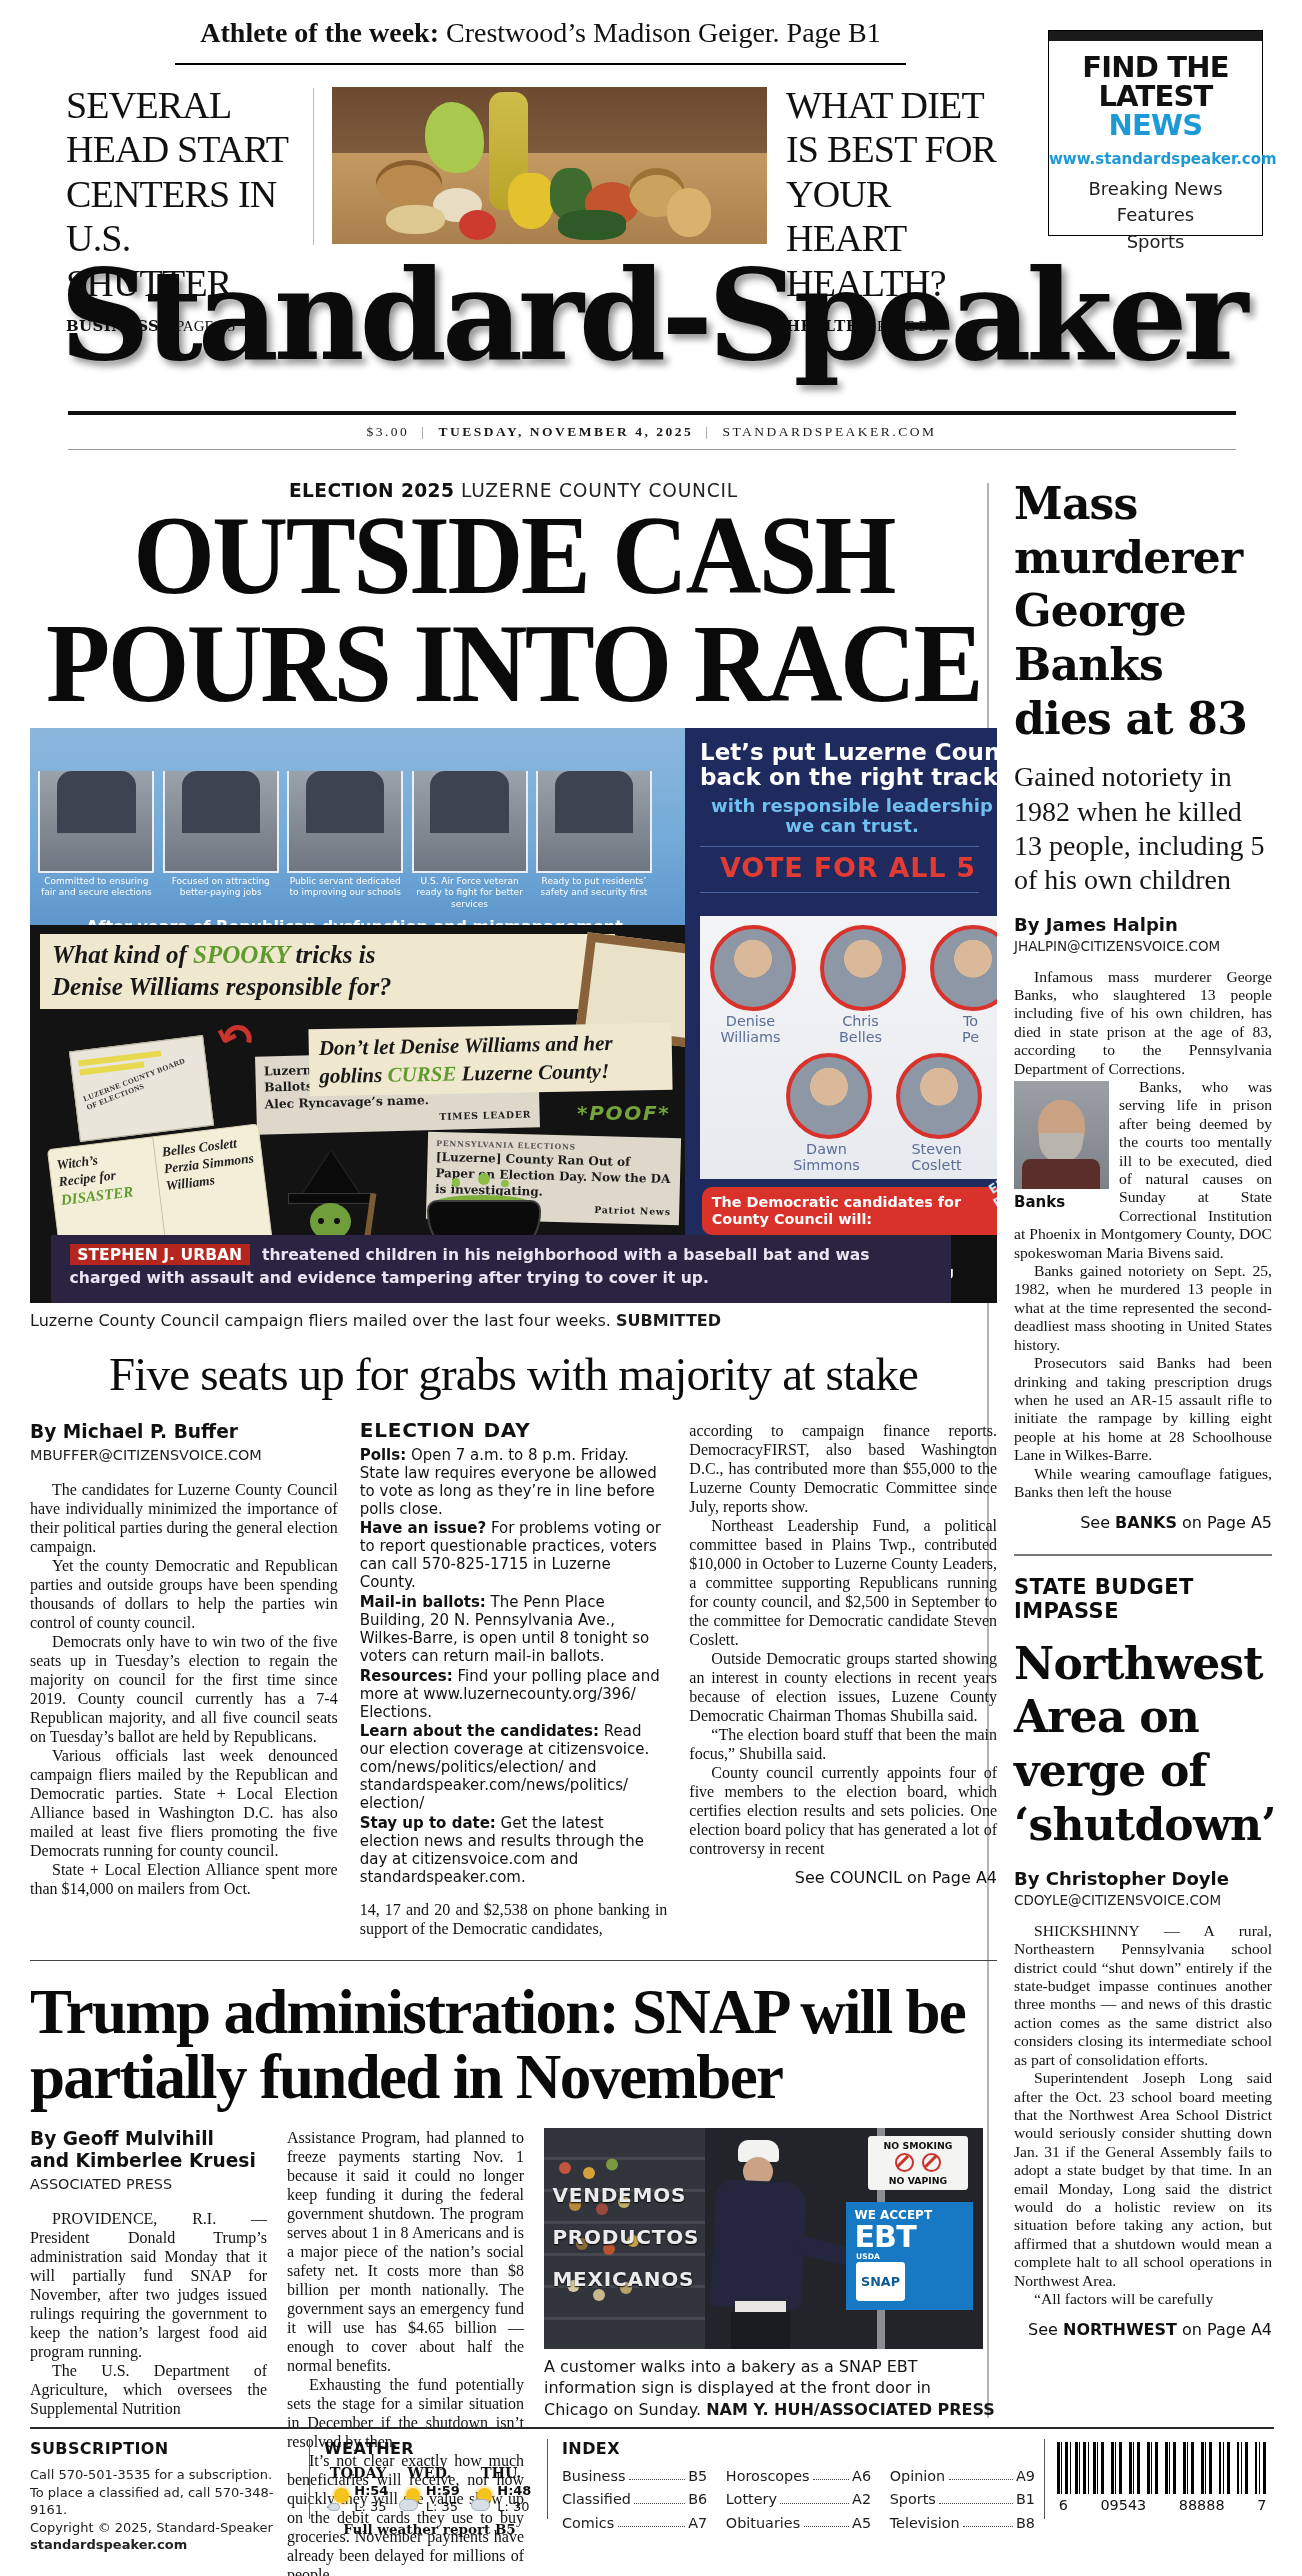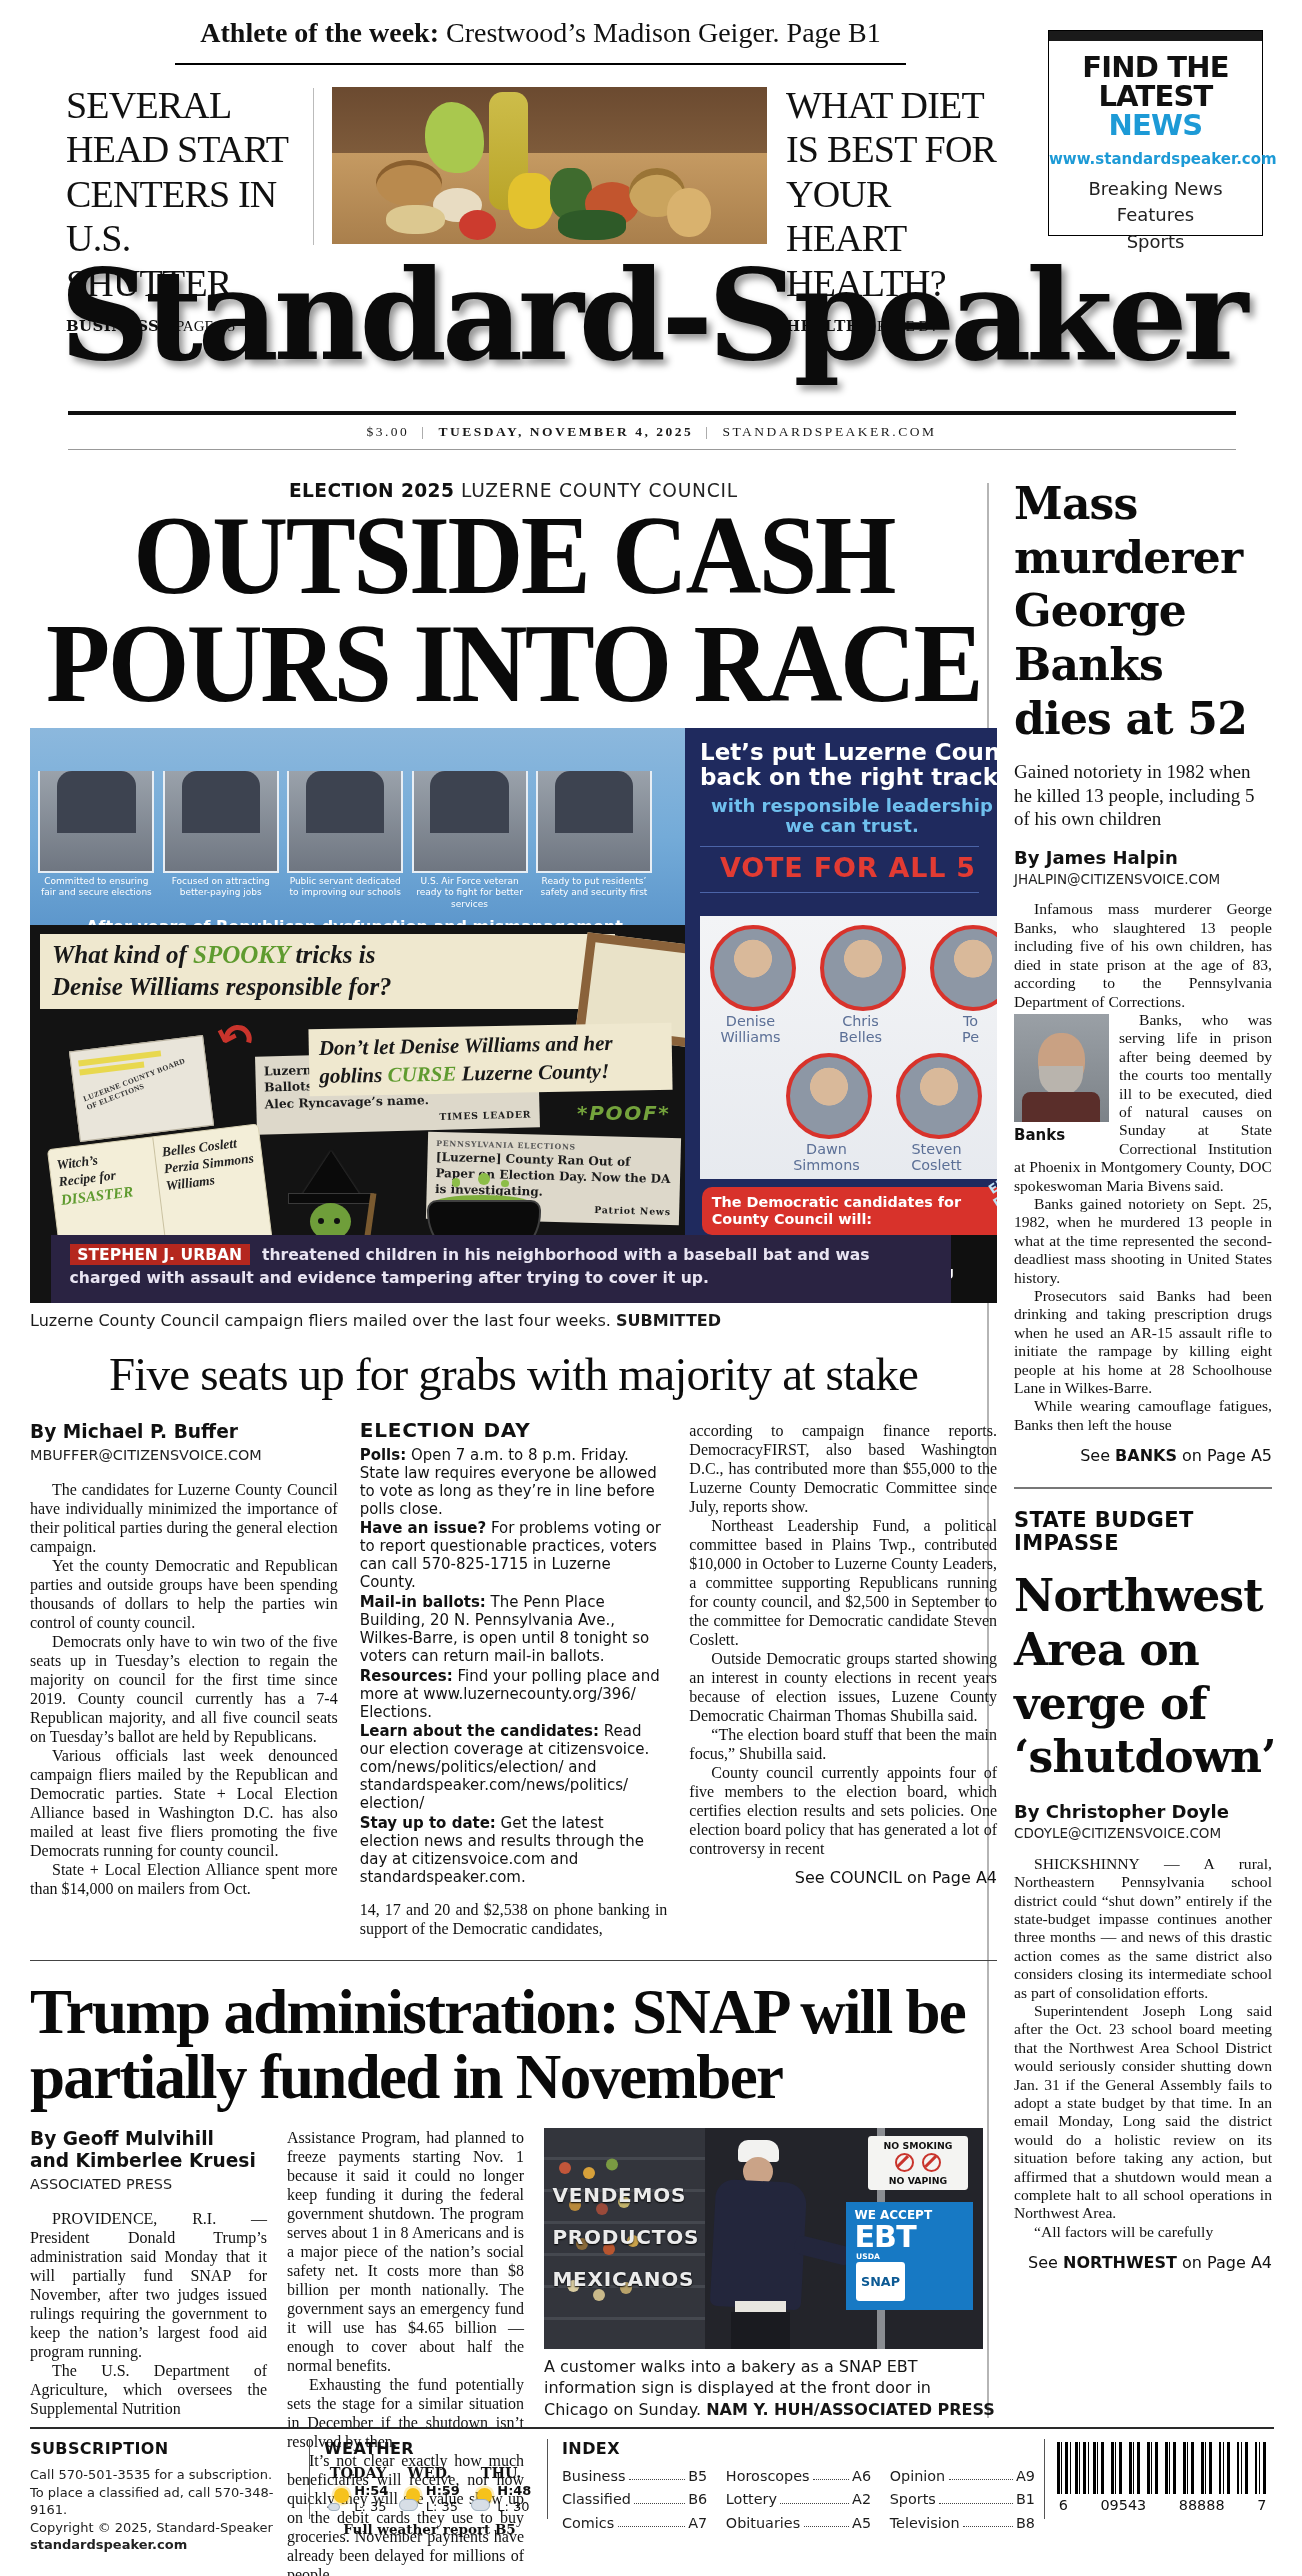--- a/index.html
+++ b/index.html
@@ -194,21 +194,21 @@
     font-family:"DejaVu Sans",sans-serif;padding:6.8px 8.4px;box-sizing:border-box;}
   .ebt-l1{font-weight:700;font-size:12px;line-height:1.1;}
   .ebt-big{font-weight:800;font-size:30px;line-height:1.0;letter-spacing:-0.8px;}
   .ebt-bag{position:absolute;left:10px;bottom:8.4px;width:49px;height:39px;background:#fff;border-radius:3.4px;
     color:#0d5a94;font-weight:800;font-size:12.7px;text-align:center;line-height:39px;}
   .ebt-usda{position:absolute;left:10px;bottom:49px;font-size:7.6px;font-weight:700;}
   .snap-caption{margin-top:6.8px;font-family:"DejaVu Sans",sans-serif;font-size:16px;line-height:1.35;color:#161616;}
 
   
   .rail-head{font-family:"DejaVu Serif",serif;font-weight:700;font-size:44px;line-height:1.22;letter-spacing:-0.8px;color:#0c0c0c;}
-  .rail-sub{margin-top:15px;font-size:19px;line-height:1.22;color:#151515;}
+  .rail-sub{margin-top:15px;font-size:28px;line-height:1.22;color:#151515;}
   .rail-byline{margin-top:17px;}
   .rail-byline .byline{font-size:18px;}
   .rail-byline .byline-email{font-size:13.5px;}
   .rail-body{margin-top:13.5px;font-size:15.6px;line-height:18.4px;text-align:justify;}
   .rail-body p{margin:0;text-indent:20px;}
   .mug{float:left;width:95px;margin:3.4px 10px 3.4px 0;}
   .mug-img{position:relative;width:95px;height:108px;background:linear-gradient(180deg,#9aa0a6,#7c8288);overflow:hidden;}
   .mug-face{position:absolute;left:24px;top:18.6px;width:47px;height:56px;border-radius:46%;background:#c9a183;}
   .mug-beard{position:absolute;left:25px;top:52px;width:44px;height:30px;border-radius:0 0 22px 22px;background:#b9b4ad;}
   .mug-shirt{position:absolute;left:8.4px;top:78px;width:78px;height:30px;background:#5a2e2a;border-radius:8.4px 8.4px 0 0;}
@@ -582,21 +582,21 @@
           </div>
         </div>
         <div class="snap-caption">
           <span>A customer walks into a bakery as a SNAP EBT information sign is displayed at the front door in Chicago on Sunday. </span><b>NAM Y. HUH/ASSOCIATED PRESS</b>
         </div>
       </div>
     </div>
   </main>
 
   <aside class="rail">
-    <div class="rail-head">Mass murderer George Banks dies at 52</div>
+    <div class="rail-head">Mass murderer George Banks dies at 83</div>
     <div class="rail-sub">Gained notoriety in 1982 when he killed 13 people, including 5 of his own children</div>
     <div class="rail-byline">
       <div class="byline">By James Halpin</div>
       <div class="byline-email">JHALPIN@CITIZENSVOICE.COM</div>
     </div>
     <div class="rail-body">
       <p style="text-indent:20px">Infamous mass murderer George Banks, who slaughtered 13 people including five of his own children, has died in state prison at the age of 83, according to the Pennsylvania Department of Corrections.</p>
       <div class="mug">
         <div class="mug-img">
             <div class="mug-face"></div>

